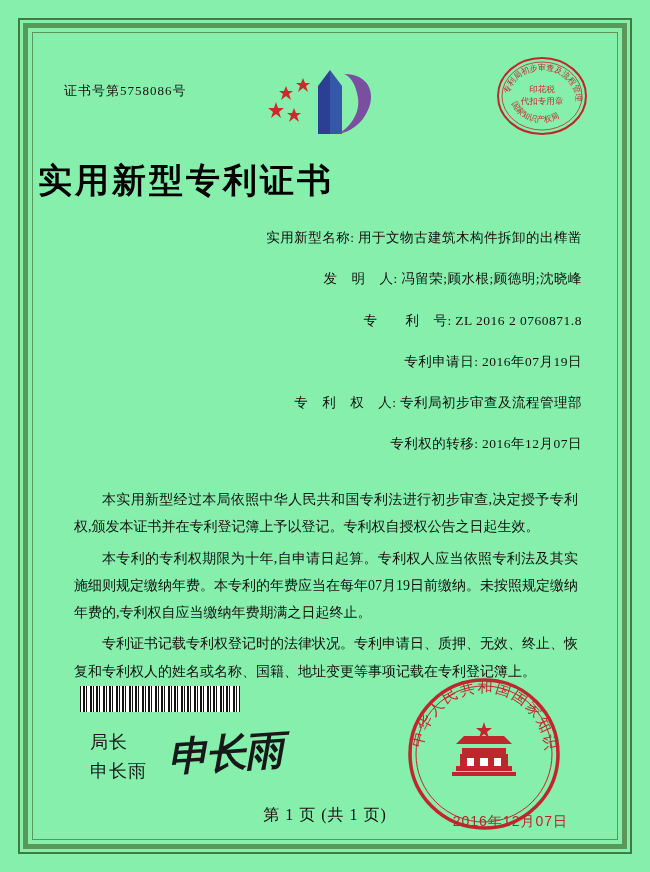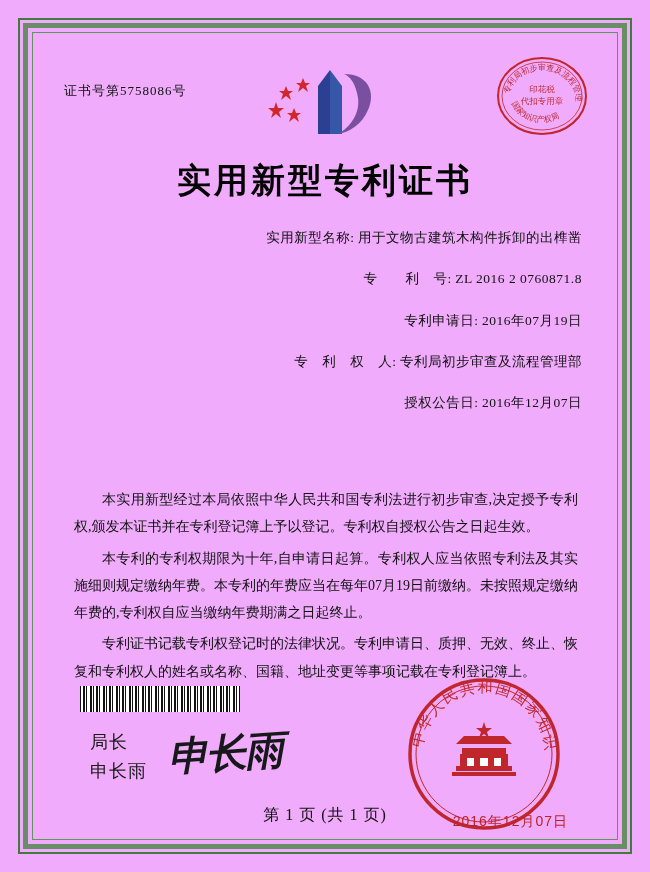--- a/index.html
+++ b/index.html
@@ -13,21 +13,21 @@
     font-family: "Liberation Serif", serif;
     color: #1a1a1a;
     overflow: hidden;
   }
 
   #certificate {
     position: relative;
     width: 650px;
     height: 872px;
     box-sizing: border-box;
-    background: #f0abfc;
+    background: #86efac;
   }
 
   
   .frame-outer {
     position: absolute;
     left: 18px;
     top: 18px;
     right: 18px;
     bottom: 18px;
     border: 2px solid #3f7a3f;
@@ -85,21 +85,20 @@
     top: 10px;
     width: 96px;
     height: 96px;
   }
 
   .doc-title {
     position: absolute;
     top: 120px;
     left: 0;
     right: 0;
-    text-align: center;
     font-family: "Liberation Serif", serif;
     font-size: 34px;
     font-weight: bold;
     letter-spacing: 3px;
     color: #000;
   }
 
   .fields {
     position: absolute;
     top: 190px;
@@ -251,33 +250,37 @@
     </div>
 
     <div class="doc-title">实用新型专利证书</div>
 
     <div class="fields">
       <div class="field-row">
         <span class="field-label">实用新型名称:</span>
         <span class="field-value">用于文物古建筑木构件拆卸的出榫凿</span>
       </div>
       <div class="field-row">
+        <span class="field-label">发　明　人:</span>
+        <span class="field-value">冯留荣;顾水根;顾德明;沈晓峰</span>
+      </div>
+      <div class="field-row">
         <span class="field-label">专　　利　号:</span>
         <span class="field-value">ZL 2016 2 0760871.8</span>
       </div>
       <div class="field-row">
         <span class="field-label">专利申请日:</span>
         <span class="field-value">2016年07月19日</span>
       </div>
       <div class="field-row">
         <span class="field-label">专　利　权　人:</span>
         <span class="field-value">专利局初步审查及流程管理部</span>
       </div>
       <div class="field-row">
-        <span class="field-label">授权公告日:</span>
+        <span class="field-label">专利权的转移:</span>
         <span class="field-value">2016年12月07日</span>
       </div>
     </div>
 
     <div class="body-text">
       <p>本实用新型经过本局依照中华人民共和国专利法进行初步审查,决定授予专利权,颁发本证书并在专利登记簿上予以登记。专利权自授权公告之日起生效。</p>
       <p>本专利的专利权期限为十年,自申请日起算。专利权人应当依照专利法及其实施细则规定缴纳年费。本专利的年费应当在每年07月19日前缴纳。未按照规定缴纳年费的,专利权自应当缴纳年费期满之日起终止。</p>
       <p>专利证书记载专利权登记时的法律状况。专利申请日、质押、无效、终止、恢复和专利权人的姓名或名称、国籍、地址变更等事项记载在专利登记簿上。</p>
     </div>
 

